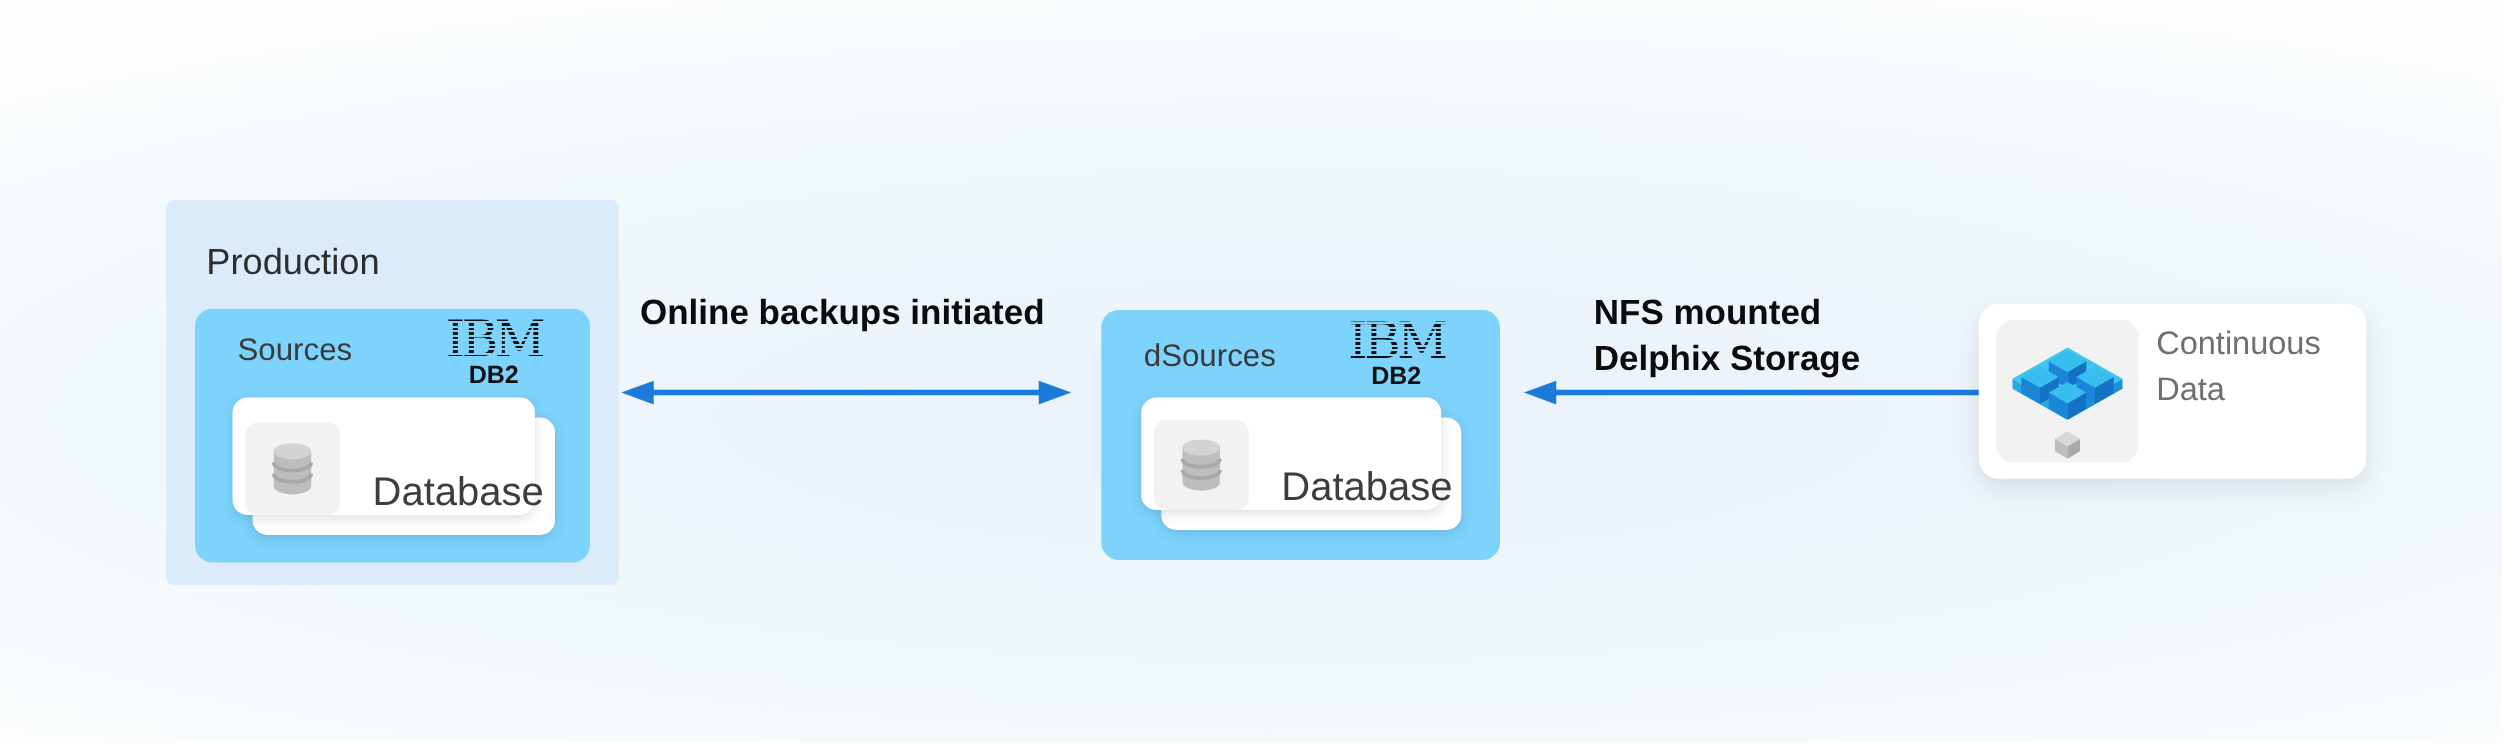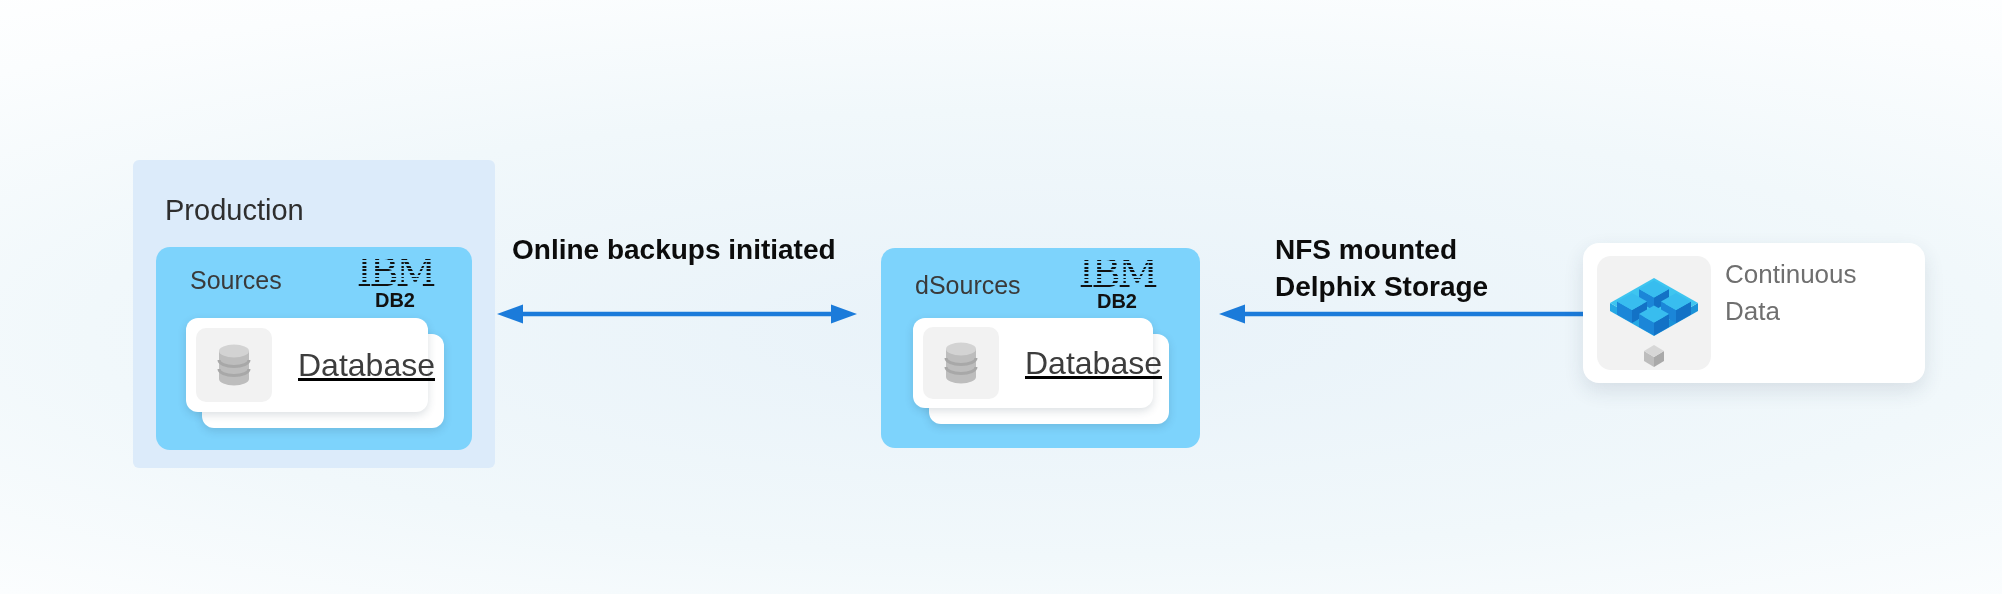--- a/index.html
+++ b/index.html
@@ -34,32 +34,32 @@
       background-image:repeating-linear-gradient(to bottom, #111111 0px, #111111 1.9px, rgba(0,0,0,0) 1.9px, rgba(0,0,0,0) 3.6px);
       -webkit-background-clip:text;
       background-clip:text;
       color:transparent;
     }
   }
   .db2{font-size:20px;font-weight:bold;color:#111111;line-height:20px;margin-top:1px;}
 
   
   .card{background:#ffffff;border-radius:12px;box-shadow:0 3px 9px rgba(40,60,80,0.16);}
-  .card.front{display:flex;align-items:center;text-decoration:underline;}
+  .card.front{display:flex;align-items:flex-end;}
   .tile{background:#f2f2f2;border-radius:10px;display:flex;align-items:center;justify-content:center;}
   .card .tile{width:76px;height:74px;margin-left:10px;flex:0 0 auto;}
   .card-label{font-size:32px;color:#3d3d3d;margin-left:26px;white-space:nowrap;}
 
   
   .arrow{overflow:visible;}
   .arrow-label{font-size:28px;font-weight:bold;color:#0c0c0c;line-height:37px;white-space:nowrap;}
   .code{font-style:italic;background:#ebebeb;padding:1px 8px 2px 6px;margin-left:9px;border-radius:2px;}
 
   
-  .engine-box{left:1583px;top:243px;width:310px;height:140px;background:#ffffff;border-radius:16px;box-shadow:0 8px 20px rgba(40,60,80,0.12);padding-left:32px;}
+  .engine-box{left:1583px;top:243px;width:310px;height:140px;background:#ffffff;border-radius:16px;box-shadow:0 8px 20px rgba(40,60,80,0.12);}
   .engine-tile{left:14px;top:13px;width:114px;height:114px;border-radius:14px;}
   .engine-text{left:142px;top:13px;font-size:26px;color:#6f6f6f;line-height:37px;}
 </style>
 </head>
 <body>
 
 <div id="stage">
 
   <div class="abs prod-box">
     <div class="abs group-title">Production</div>

